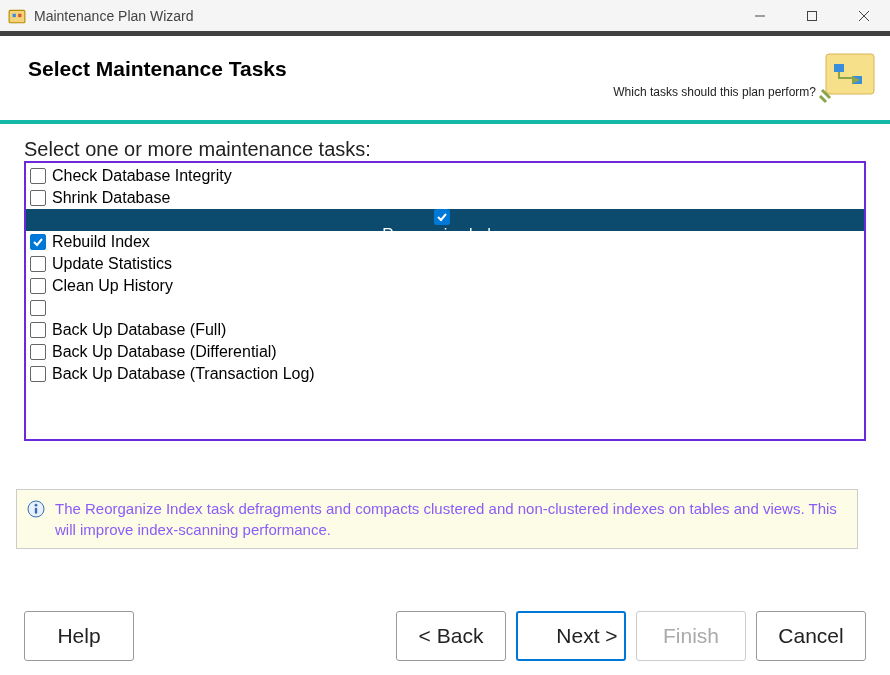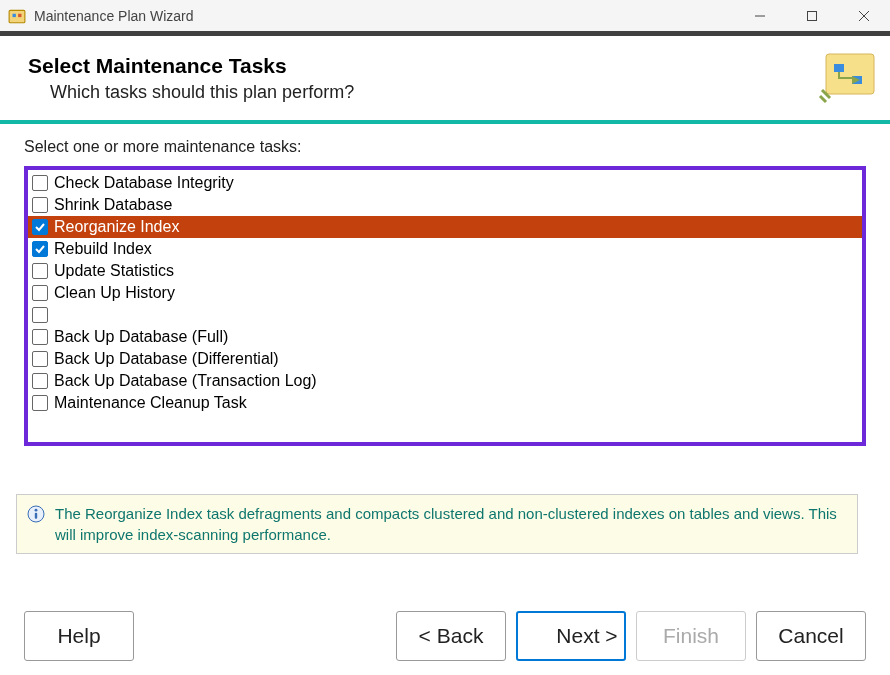--- a/index.html
+++ b/index.html
@@ -55,36 +55,36 @@
   }
   .header-text { flex: 1 1 auto; }
   .header-text h1 {
     margin: 0;
     font-size: 21px;
     font-weight: 700;
     color: #000;
   }
   .header-text p {
     margin: 4px 0 0 22px;
-    font-size: 18px;
+    font-size: 12px;
     color: #222;
+    text-align: right;
   }
   .header-graphic { width: 64px; height: 64px; }
 
   
   .content {
     padding: 14px 24px 0 24px;
   }
   .label {
-    font-size: 16px;
+    font-size: 20px;
     color: #222;
-    margin-bottom: 10px;
   }
   .task-listbox {
-    border: 4px solid #6d28d9;
+    border: 2px solid #6d28d9;
     background: #fff;
     height: 280px;
     overflow: auto;
     padding: 2px 0;
   }
   .task-item {
     display: flex;
     align-items: center;
     height: 22px;
     padding: 0 4px;
@@ -104,35 +104,36 @@
     background: #fff;
     flex: 0 0 auto;
   }
   .task-item.checked .cb {
     background: #0078d7;
     border-color: #0078d7;
   }
   .task-item.checked .cb svg { display: block; }
   .task-item .cb svg { display: none; }
   .task-item.selected {
-    background: #c2410c;
+    background: #0c4a6e;
     color: #fff;
+    flex-direction: column;
   }
   .task-item .task-label { flex: 1 1 auto; }
 
   
   .info-box {
     margin: 48px 32px 0 16px;
     border: 1px solid #ccc;
     background: #fdfde7;
     padding: 8px 10px;
     display: flex;
     align-items: flex-start;
     font-size: 15px;
-    color: #0f766e;
+    color: #8b5cf6;
     min-height: 60px;
   }
   .info-box .info-icon { width: 18px; height: 18px; margin-right: 10px; flex: 0 0 auto; margin-top: 2px; }
   .info-box .info-text { line-height: 1.4; }
 
   
   .button-bar {
     position: absolute;
     left: 0; right: 0; bottom: 14px;
     display: flex;
@@ -256,24 +257,20 @@
           <span class="task-label">Back Up Database (Full)</span>
         </div>
         <div class="task-item">
           <span class="cb"></span>
           <span class="task-label">Back Up Database (Differential)</span>
         </div>
         <div class="task-item">
           <span class="cb"></span>
           <span class="task-label">Back Up Database (Transaction Log)</span>
         </div>
-        <div class="task-item">
-          <span class="cb"></span>
-          <span class="task-label">Maintenance Cleanup Task</span>
-        </div>
       </div>
   </div>
 
   <div class="info-box">
     <span class="info-icon">
       <svg viewBox="0 0 18 18" width="18" height="18">
         <circle cx="9" cy="9" r="8" fill="#e8f0fb" stroke="#3a6db5"></circle>
         <circle cx="9" cy="5.2" r="1.4" fill="#3a6db5"></circle>
         <rect x="7.8" y="7.8" width="2.4" height="6" rx="1" fill="#3a6db5"></rect>
       </svg>

